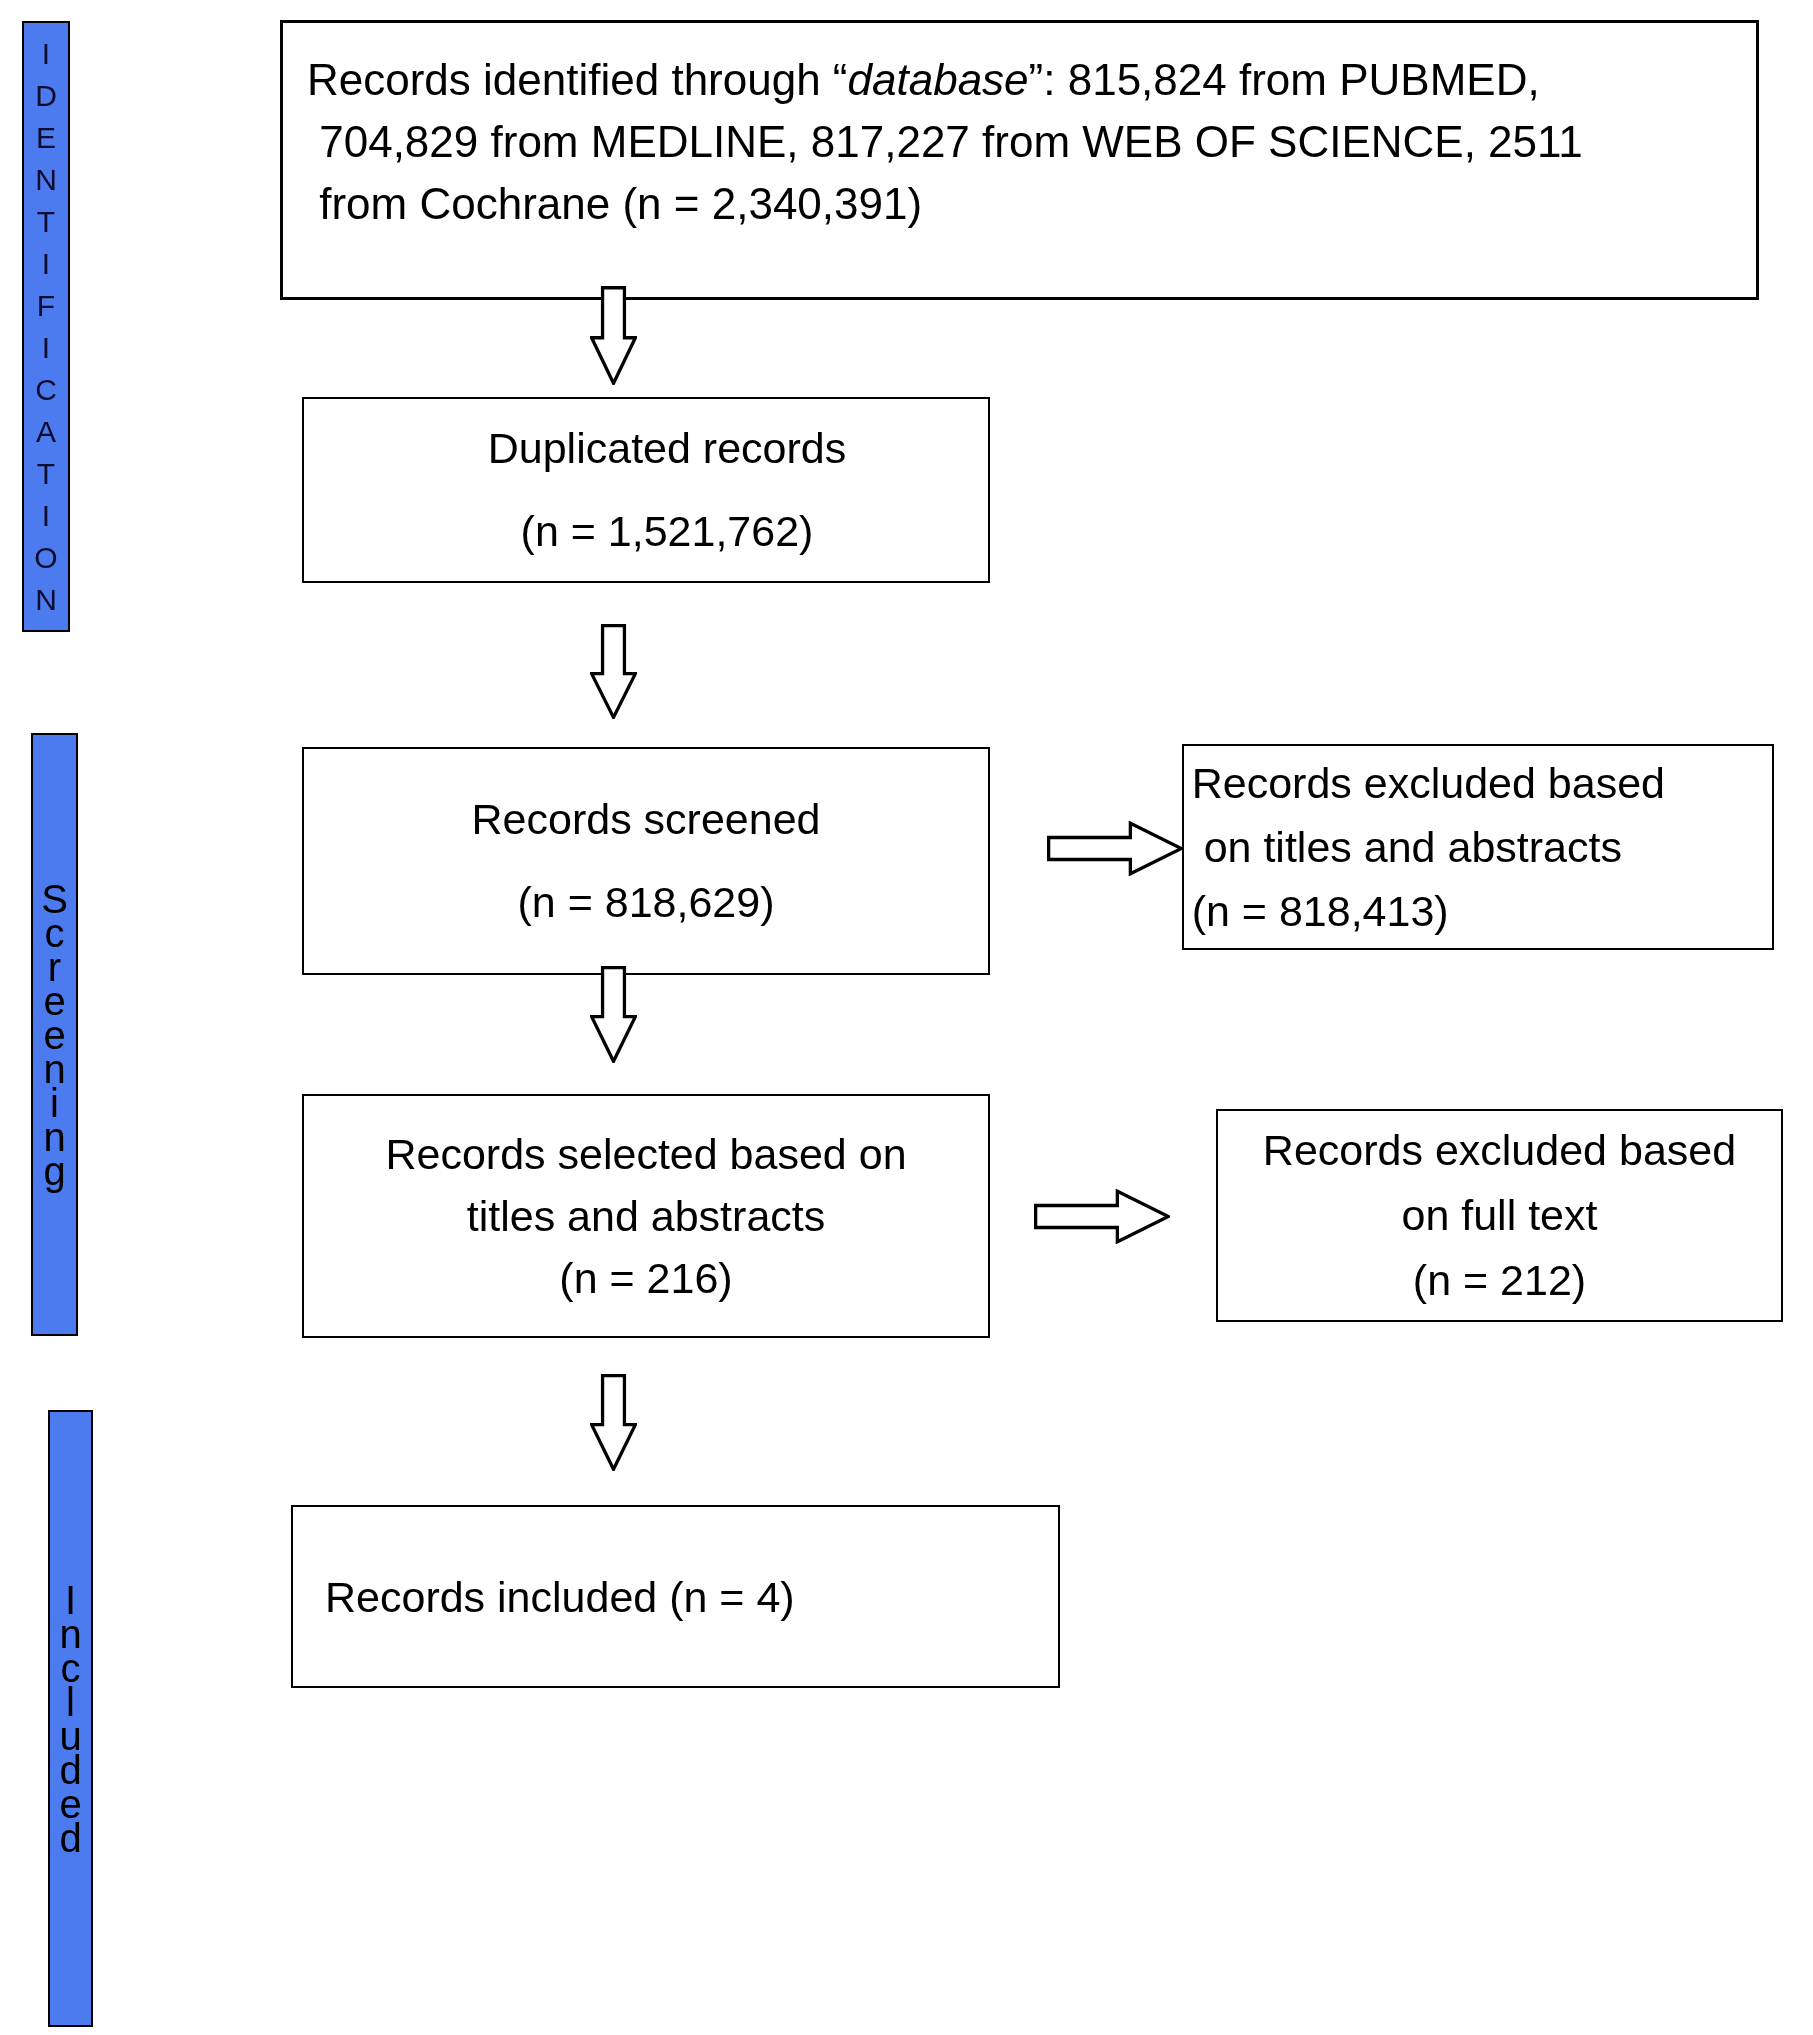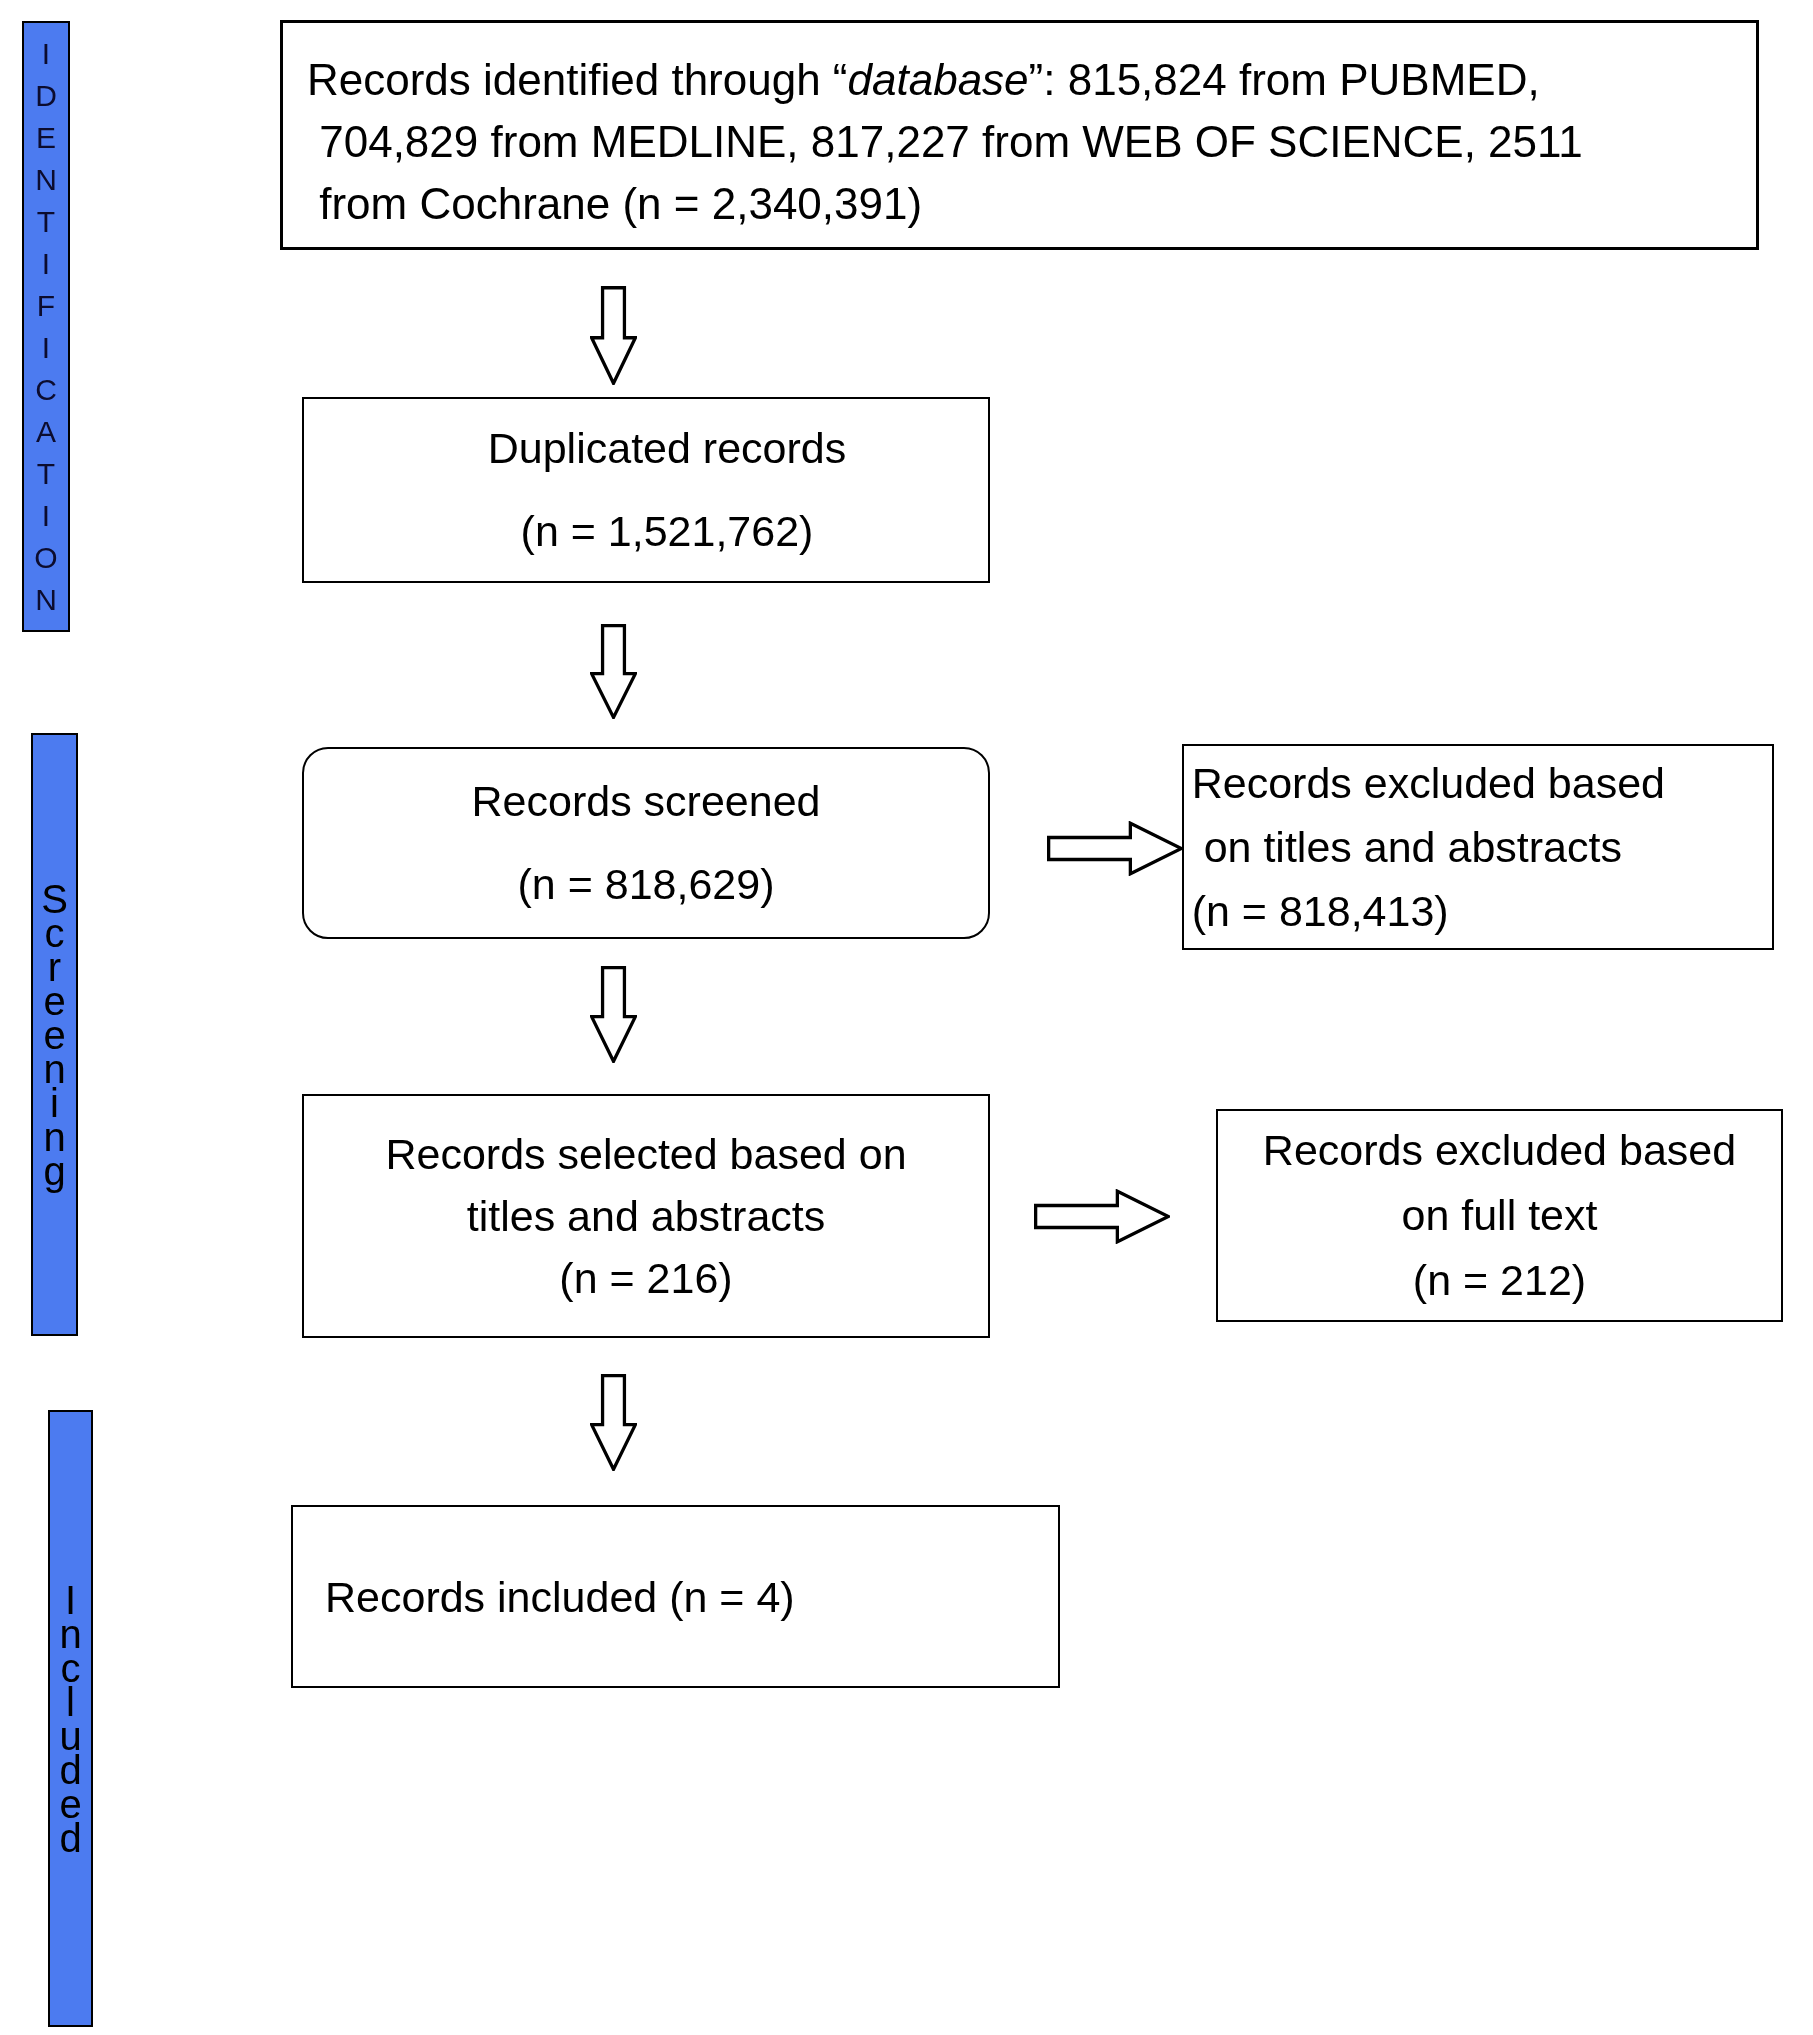--- a/index.html
+++ b/index.html
@@ -51,35 +51,35 @@
     display: flex;
     align-items: center;
     justify-content: center;
   }
   .box-text {
     white-space: pre-wrap;
     font-size: 43px;
     line-height: 62px;
   }
   #box-identified {
-    left: 280px; top: 20px; width: 1479px; height: 230px;
+    left: 280px; top: 20px; width: 1479px; height: 280px;
     border-width: 3.3px;
     align-items: flex-start; justify-content: flex-start;
   }
   #box-identified .box-text {
     font-size: 44px; line-height: 62px;
     padding: 26.4px 16.5px 0 24px;
     text-align: left;
   }
   .italic { font-style: italic; }
 
   #box-duplicated { left: 302px; top: 397px;  width: 688px; height: 186px; padding-left: 42px; }
   #box-duplicated .box-text { text-align: center; line-height: 83px; }
 
-  #box-screened   { left: 302px; top: 747px; width: 688px; height: 192px; border-radius: 26px; }
+  #box-screened   { left: 302px; top: 747px; width: 688px; height: 228px; }
   #box-screened .box-text { text-align: center; line-height: 83px; }
 
   #box-excluded-titles { left: 1182px; top: 744px; width: 592px; height: 206px; justify-content: flex-start; }
   #box-excluded-titles .box-text { text-align: left; line-height: 64px; padding-left: 7.7px; }
 
   #box-selected   { left: 302px; top: 1094px; width: 688px; height: 244px; }
   #box-selected .box-text { text-align: center; line-height: 62px; }
 
   #box-excluded-fulltext { left: 1216px; top: 1109px; width: 567px; height: 213px; }
   #box-excluded-fulltext .box-text { text-align: center; line-height: 65px; }

